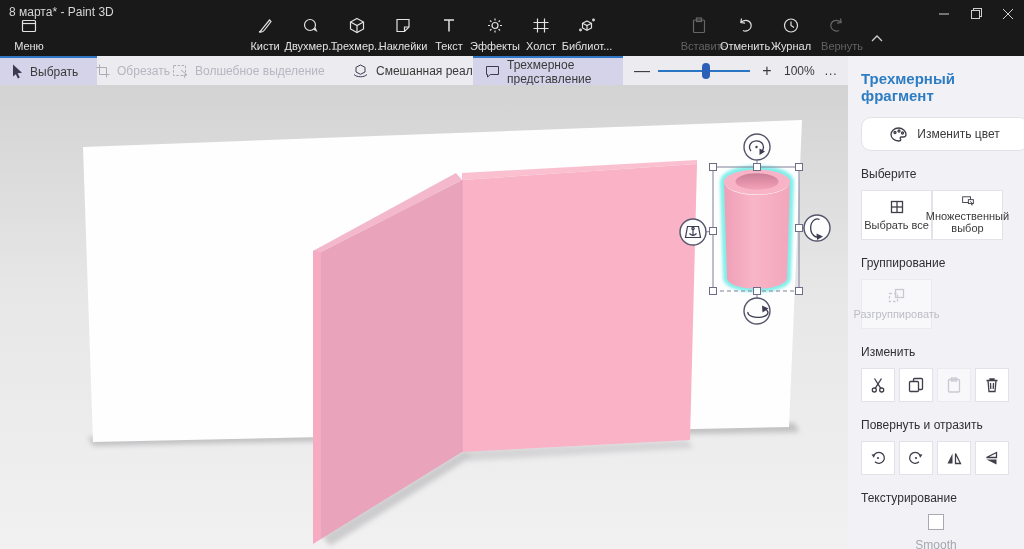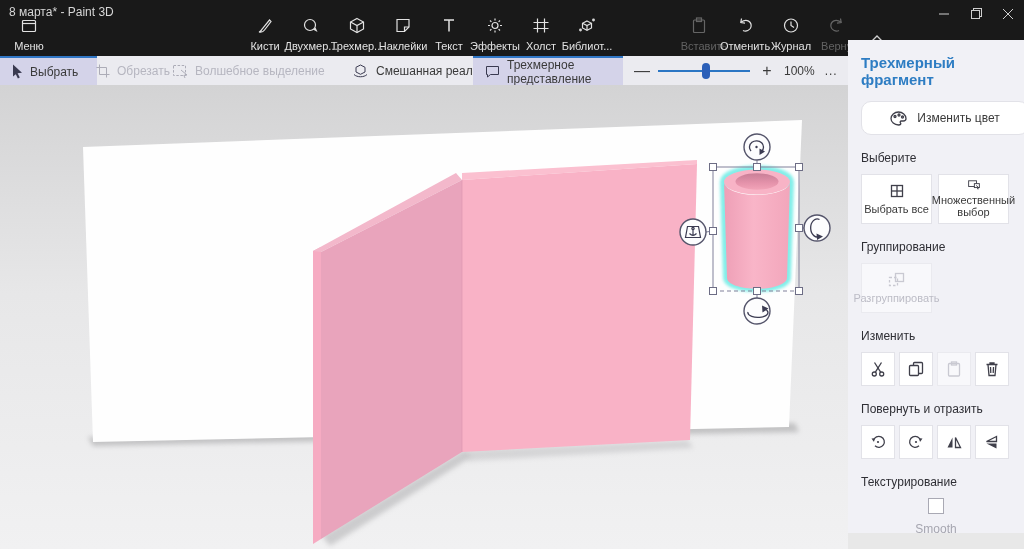--- a/index.html
+++ b/index.html
@@ -34,29 +34,29 @@
   .zslider { position:relative; width:92px; height:16px; }
   .ztrack { position:absolute; left:0; right:0; top:7px; height:2px; background:#2b76c4; }
   .zhandle { position:absolute; left:44px; top:0; width:8px; height:16px; border-radius:4px; background:#2b5fb8; }
   .zpct { font-size:12px; } .zmore { font-size:12px; letter-spacing:1px; }
   .zbtn { font-size:16px; color:#3a3a3a; width:14px; text-align:center; }
 
   
   .viewport { position:absolute; left:0; top:85px; width:848px; height:464px; }
 
   
-  .panel { position:absolute; left:848px; top:40px; width:176px; height:493px; background:#f1f1f6; padding:14px 13px 16px 13px; }
+  .panel { position:absolute; left:848px; top:56px; width:176px; height:493px; background:#f1f1f6; padding:14px 13px 16px 13px; }
   .p-title { font-size:15px; font-weight:700; color:#2e7dc3; margin-bottom:13px; }
   .p-label { font-size:12px; color:#2f2f35; margin:16px 0 9px 0; }
   .btn { background:#fff; border:1px solid #e2e2e8; color:#3a3a3a; display:flex; align-items:center; justify-content:center; cursor:default; }
   .btn svg { stroke:#3f3f4a; fill:none; stroke-width:1.3; }
   .btn.dis { background:#f8f8fb; border-color:#eaeaef; color:#bcbcc6; }
   .btn.dis svg { stroke:#c9c9d2; }
   .btn-wide { width:168px; height:34px; gap:10px; font-size:12px;border-radius:10px; }
-  .btn-pair { display:flex; gap:6px; }
+  .btn-pair { display:flex; }
   .btn-big { width:71px; height:50px; flex-direction:column; gap:4px; font-size:11px; text-align:center; line-height:1.15; padding:4px 2px; }
   .btn-row { display:flex; gap:4px; }
   .btn-sq { width:34px; height:34px; }
   .chk-row { display:flex; align-items:center; gap:8px; margin-top:4px;flex-direction:column; }
   .chk { width:16px; height:16px; background:#fff; border:1px solid #a9a9b4; }
   .chk-lbl { font-size:12px; color:#a6a6b0; }
   .note { font-size:11.5px; color:#47476b; line-height:1.42; margin-top:16px; width:152px; }
 </style>
 </head>
 <body>

